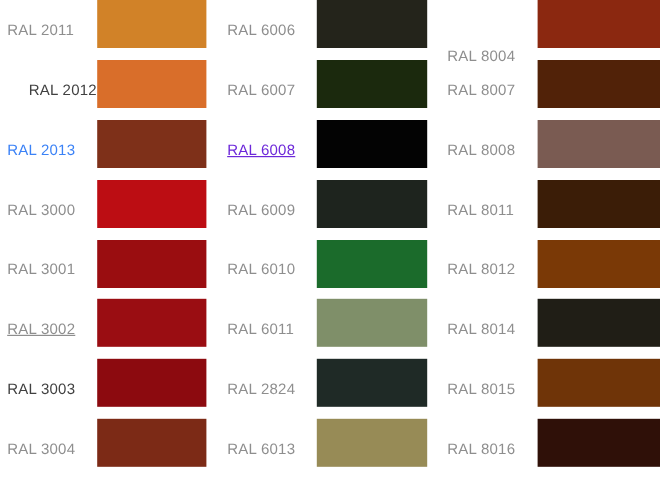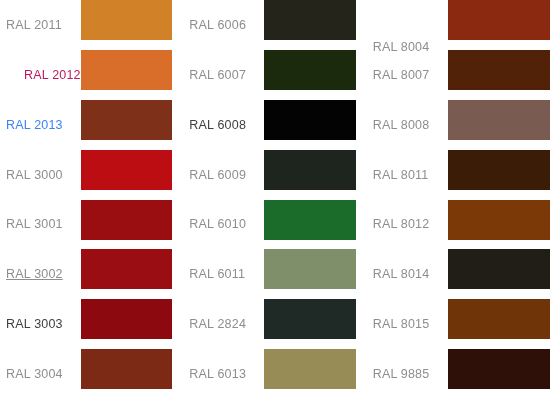--- a/index.html
+++ b/index.html
@@ -68,21 +68,21 @@
 
 <div id="chart" style="background: rgb(255, 255, 255);">
     <div class="column col-1">
       <div class="swatch-row">
         <div class="swatch-label" style="color: rgb(142, 142, 142);">RAL 2011</div>
         <div class="swatch-chip-wrap">
           <div class="swatch-chip" style="background: rgb(209, 130, 40);"></div>
         </div>
       </div>
       <div class="swatch-row">
-        <div class="swatch-label" style="color: #be185d; padding-left: 24px;">RAL 2012</div>
+        <div class="swatch-label" style="color: #404040; padding-left: 24px;">RAL 2012</div>
         <div class="swatch-chip-wrap">
           <div class="swatch-chip" style="background: rgb(217, 110, 42);"></div>
         </div>
       </div>
       <div class="swatch-row">
         <div class="swatch-label" style="color: #3b82f6; text-align: right;">RAL 2013</div>
         <div class="swatch-chip-wrap">
           <div class="swatch-chip" style="background: rgb(126, 48, 25);"></div>
         </div>
       </div>
@@ -124,21 +124,21 @@
           <div class="swatch-chip" style="background: rgb(36, 36, 27);"></div>
         </div>
       </div>
       <div class="swatch-row">
         <div class="swatch-label" style="color: rgb(142, 142, 142);">RAL 6007</div>
         <div class="swatch-chip-wrap">
           <div class="swatch-chip" style="background: rgb(27, 41, 13);"></div>
         </div>
       </div>
       <div class="swatch-row">
-        <div class="swatch-label" style="color: #404040;">RAL 6008</div>
+        <div class="swatch-label" style="color: #6d28d9; text-decoration: underline;">RAL 6008</div>
         <div class="swatch-chip-wrap">
           <div class="swatch-chip" style="background: rgb(3, 3, 3);"></div>
         </div>
       </div>
       <div class="swatch-row">
         <div class="swatch-label" style="color: rgb(142, 142, 142);">RAL 6009</div>
         <div class="swatch-chip-wrap">
           <div class="swatch-chip" style="background: rgb(30, 36, 30);"></div>
         </div>
       </div>
@@ -204,19 +204,19 @@
           <div class="swatch-chip" style="background: rgb(32, 30, 22);"></div>
         </div>
       </div>
       <div class="swatch-row">
         <div class="swatch-label" style="color: rgb(142, 142, 142);">RAL 8015</div>
         <div class="swatch-chip-wrap">
           <div class="swatch-chip" style="background: rgb(111, 52, 8);"></div>
         </div>
       </div>
       <div class="swatch-row">
-        <div class="swatch-label" style="color: rgb(142, 142, 142);">RAL 9885</div>
+        <div class="swatch-label" style="color: rgb(142, 142, 142);">RAL 8016</div>
         <div class="swatch-chip-wrap">
           <div class="swatch-chip" style="background: rgb(47, 16, 8);"></div>
         </div>
       </div>
     </div>
   </div>
 
 </body></html>

